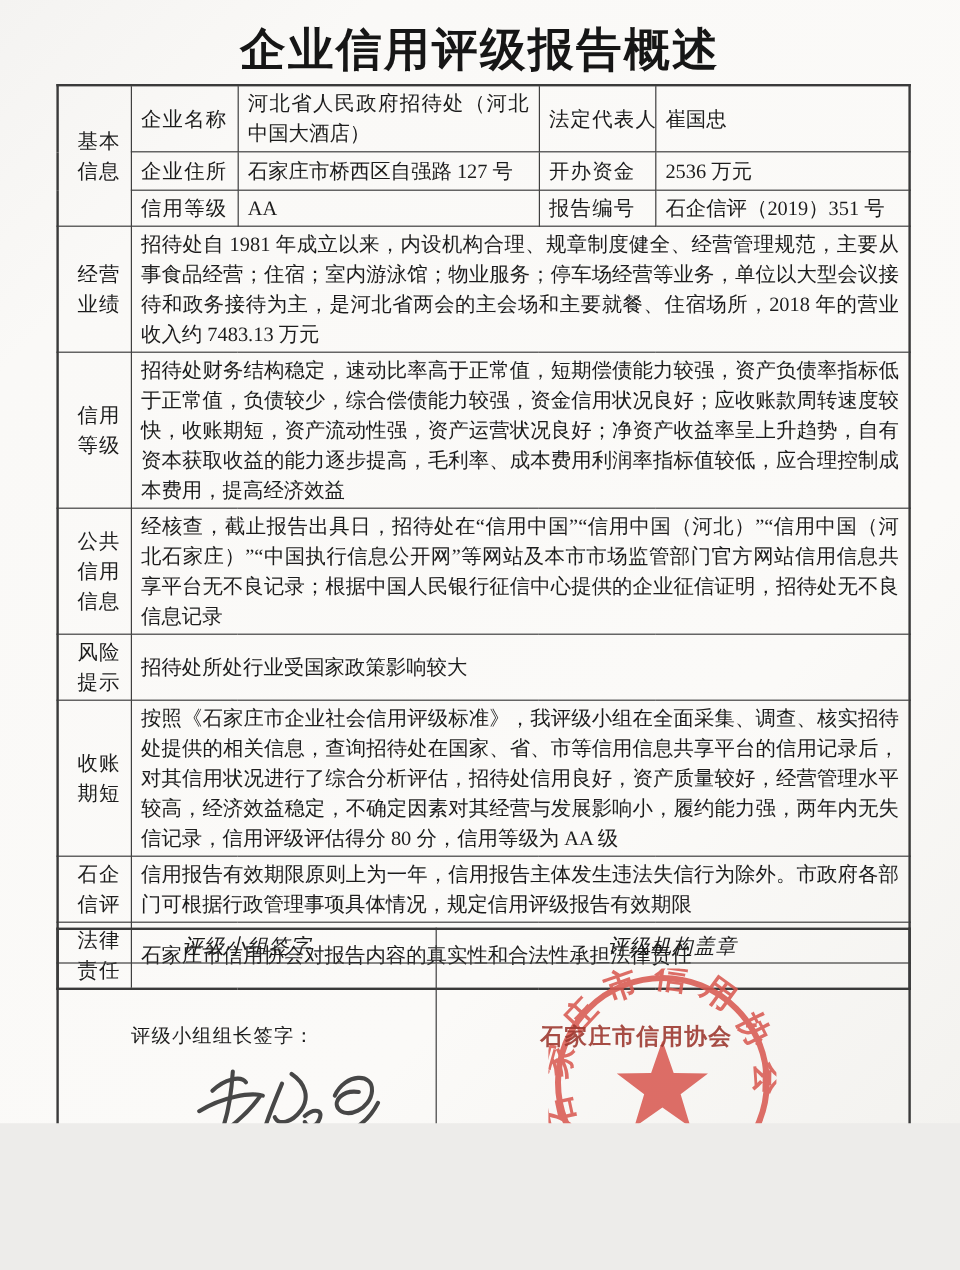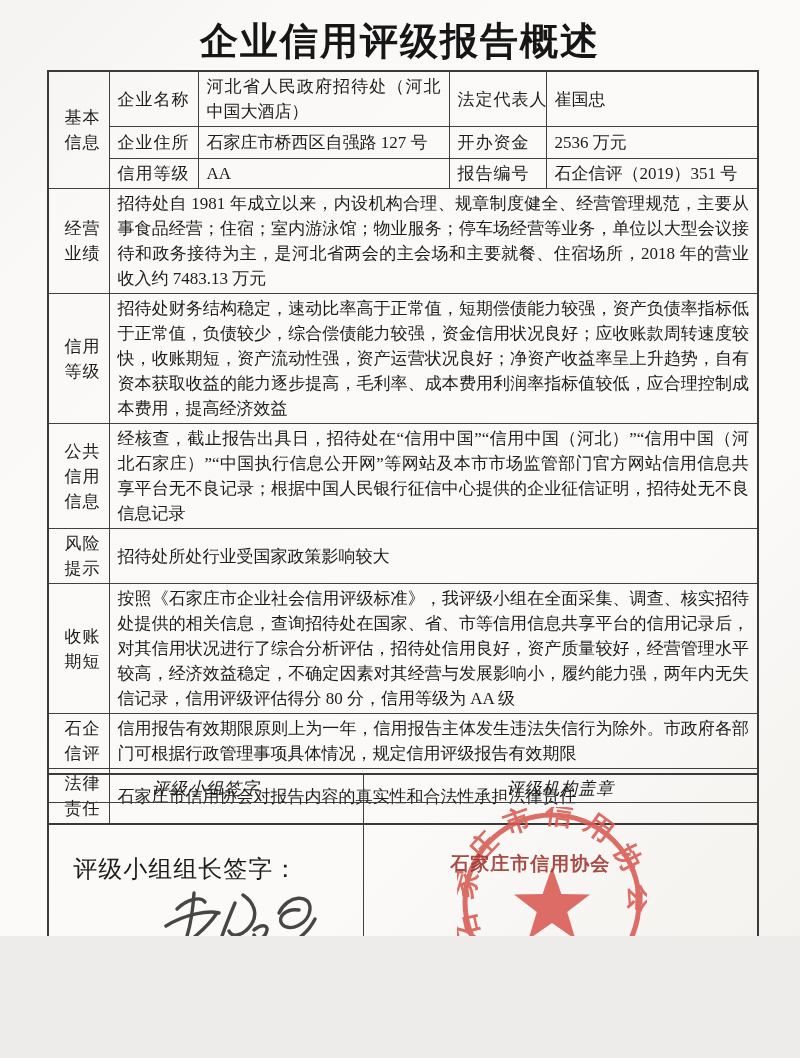--- a/index.html
+++ b/index.html
@@ -51,21 +51,21 @@
   }
   table.sig td{
     border:1.5px solid #404040;font-size:17px;vertical-align:middle;
   }
   tr.h-sh{height:28px}
   tr.h-sb{height:192px}
   td.sighead{text-align:center;letter-spacing:1px;font-style:italic;}
   td.sigbody{position:relative;padding:0;}
   .leader-label{
     position:absolute;left:0;right:40px;top:50px;
-    text-align:center;font-size:24px;letter-spacing:1px;
+    text-align:center;font-size:16px;letter-spacing:1px;
   }
   .handwriting{
     position:absolute;left:110px;top:78px;
   }
   .date-left{
     position:absolute;right:26px;bottom:12px;font-size:18px;letter-spacing:2px;
   }
   .date-right{
     position:absolute;right:12px;bottom:14px;font-size:18px;letter-spacing:2px;
   }

